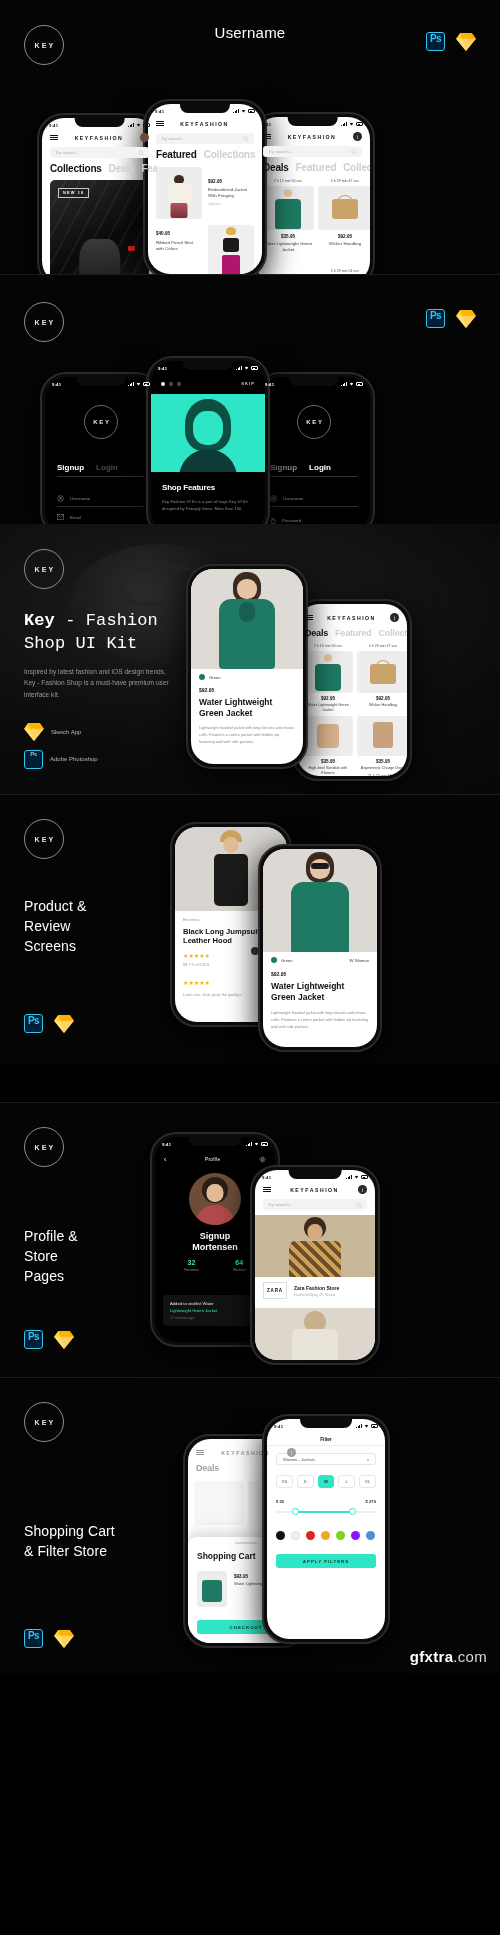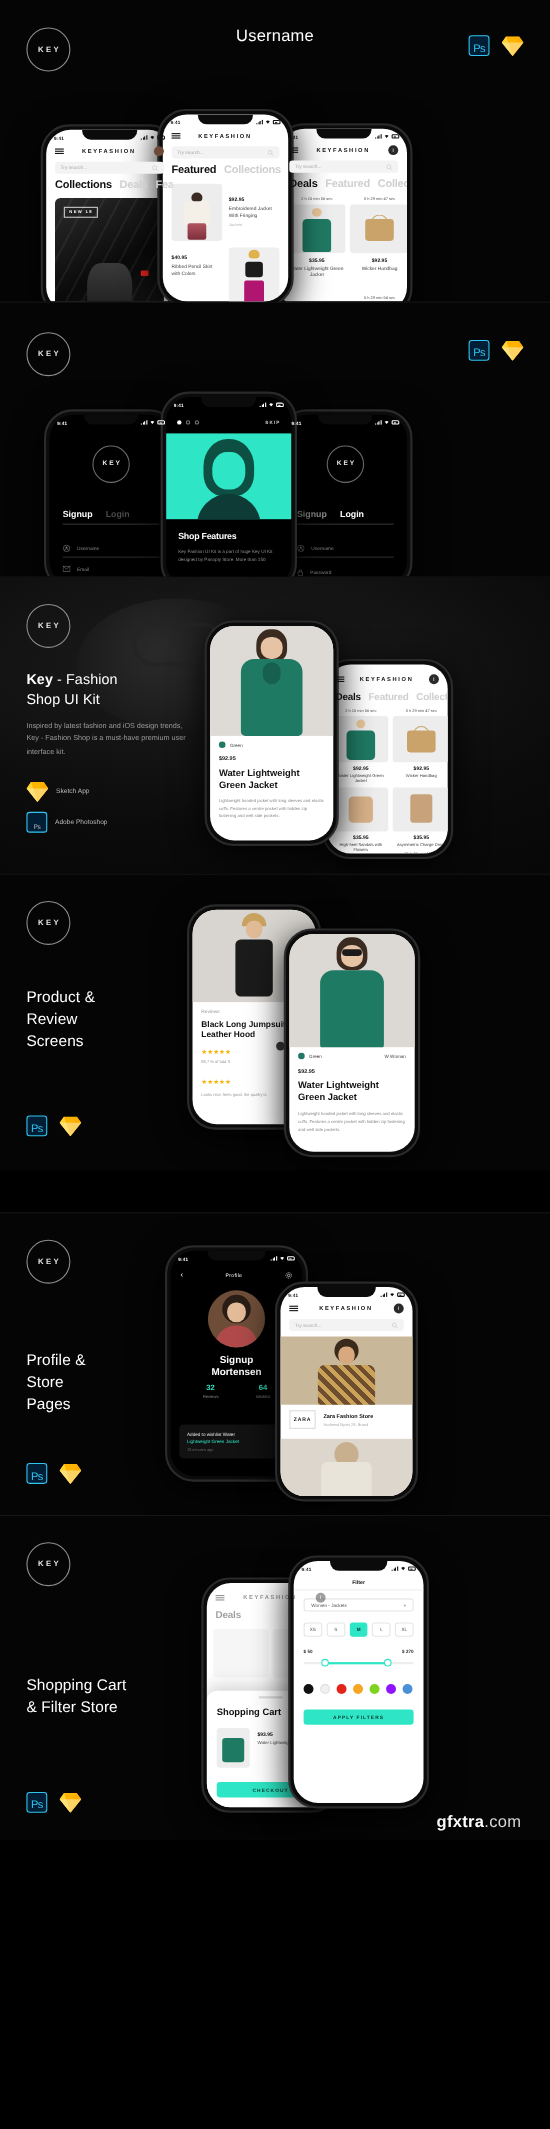--- a/index.html
+++ b/index.html
@@ -20,22 +20,22 @@
     display:flex; align-items:center; justify-content:center;
     font-size:7px; letter-spacing:2.2px; color:#e8e8e8; font-weight:600;
     padding-left:2px;
   }
   .key-badge.sm { width:34px; height:34px; font-size:6px; letter-spacing:1.8px;}
 
   
   .appicons { display:flex; gap:11px; align-items:center; }
   .ps-icon {
     width:19px; height:19px; background:#001e36; border:1px solid #31c5f0;
-    border-radius:3px; display:flex; align-items:flex-end; justify-content:center;
-    font-size:10px; font-weight:400; color:#31c5f0; font-family:"Liberation Sans",sans-serif;
+    border-radius:3px; display:flex; align-items:flex-start; justify-content:center;
+    font-size:10px; font-weight:700; color:#31c5f0; font-family:"Liberation Sans",sans-serif;
     letter-spacing:-.5px;
   }
   .sketch-icon { width:20px; height:18px; display:block; }
 
   .sec-title {
     font-size:15px; font-weight:400; color:#fff; letter-spacing:.2px;
     text-align:center; line-height:1.32;
   }
   .sec-title b { font-weight:700; display:block; }
 
@@ -479,21 +479,21 @@
     <div style="position:absolute;left:120px;top:42px;width:85px;height:40px;border:4px solid #242424;border-radius:40px;"></div>
   </div>
 
   <div style="position:absolute;left:24px;top:25px;">
     <div class="key-badge">
         <span>KEY</span>
       </div>
   </div>
 
   <div class="lcol" style="top:85px;">
-    <h3 style="font-size:13px;line-height:1.38;">
+    <h3 style="font-size:17px;line-height:1.38;font-family:Liberation Mono, monospace;">
       <b style="font-weight:700;">Key</b><span> - Fashion</span><br>
       <span>Shop UI Kit</span>
     </h3>
     <p>Inspired by latest fashion and iOS design trends, Key - Fashion Shop is a must-have premium user interface kit.</p>
 
     <div class="kitline" style="margin-top:22px;">
       <svg class="sketch-icon" viewBox="0 0 24 22">
         <polygon points="5,0 19,0 24,7 12,22 0,7" fill="#fdb300"></polygon>
           <polygon points="5,0 12,22 0,7" fill="#fdd231"></polygon>
         <polygon points="19,0 24,7 12,22" fill="#fdad00"></polygon>
@@ -904,16 +904,16 @@
         <span style="width:9px;height:9px;border-radius:50%;background:#f5a623;"></span>
         <span style="width:9px;height:9px;border-radius:50%;background:#7ed321;"></span>
         <span style="width:9px;height:9px;border-radius:50%;background:#9013fe;"></span>
         <span style="width:9px;height:9px;border-radius:50%;background:#4a90d9;"></span>
       </div>
 
       <div style="position:absolute;left:9px;right:9px;top:135px;height:14px;background:#2ee6c5;border-radius:3px;display:flex;align-items:center;justify-content:center;font-size:4.4px;font-weight:700;letter-spacing:1px;color:#05352d;">APPLY FILTERS</div>
     </div>
   </div>
 
-  <div style="position:absolute;right:26px;bottom:8px;font-size:15px;font-weight:700;letter-spacing:.3px;color:#fff;">
+  <div style="position:absolute;right:13px;bottom:8px;font-size:15px;font-weight:700;letter-spacing:.3px;color:#fff;">
     <span>gfxtra</span><span style="color:#d9d9d9;font-weight:400;">.com</span>
   </div>
 </div>
 
 </body></html>

